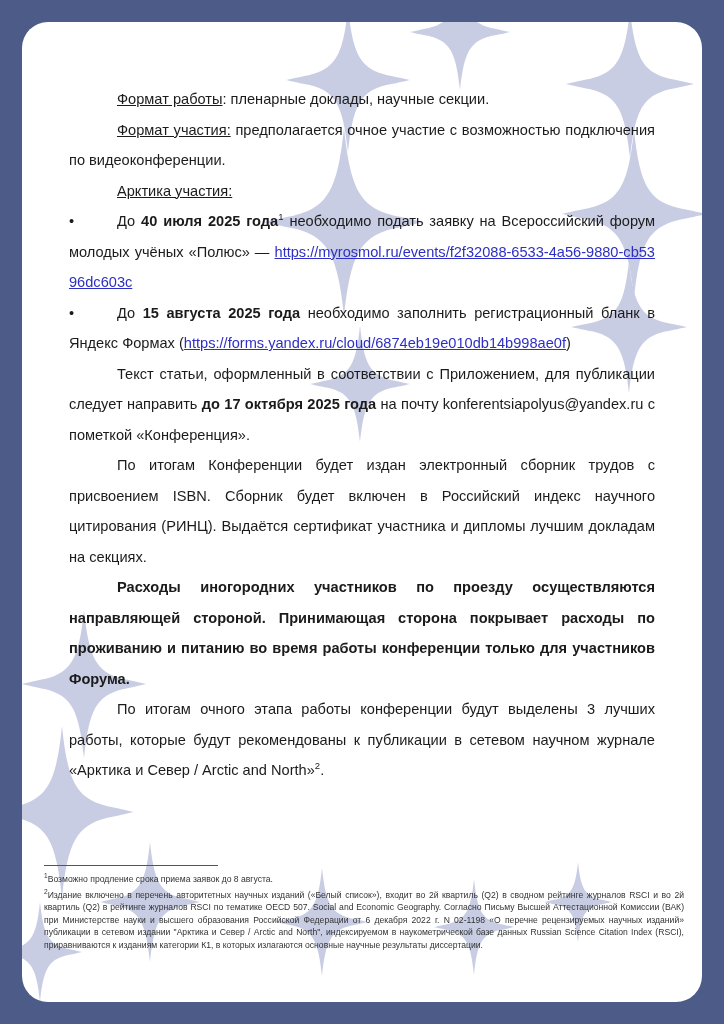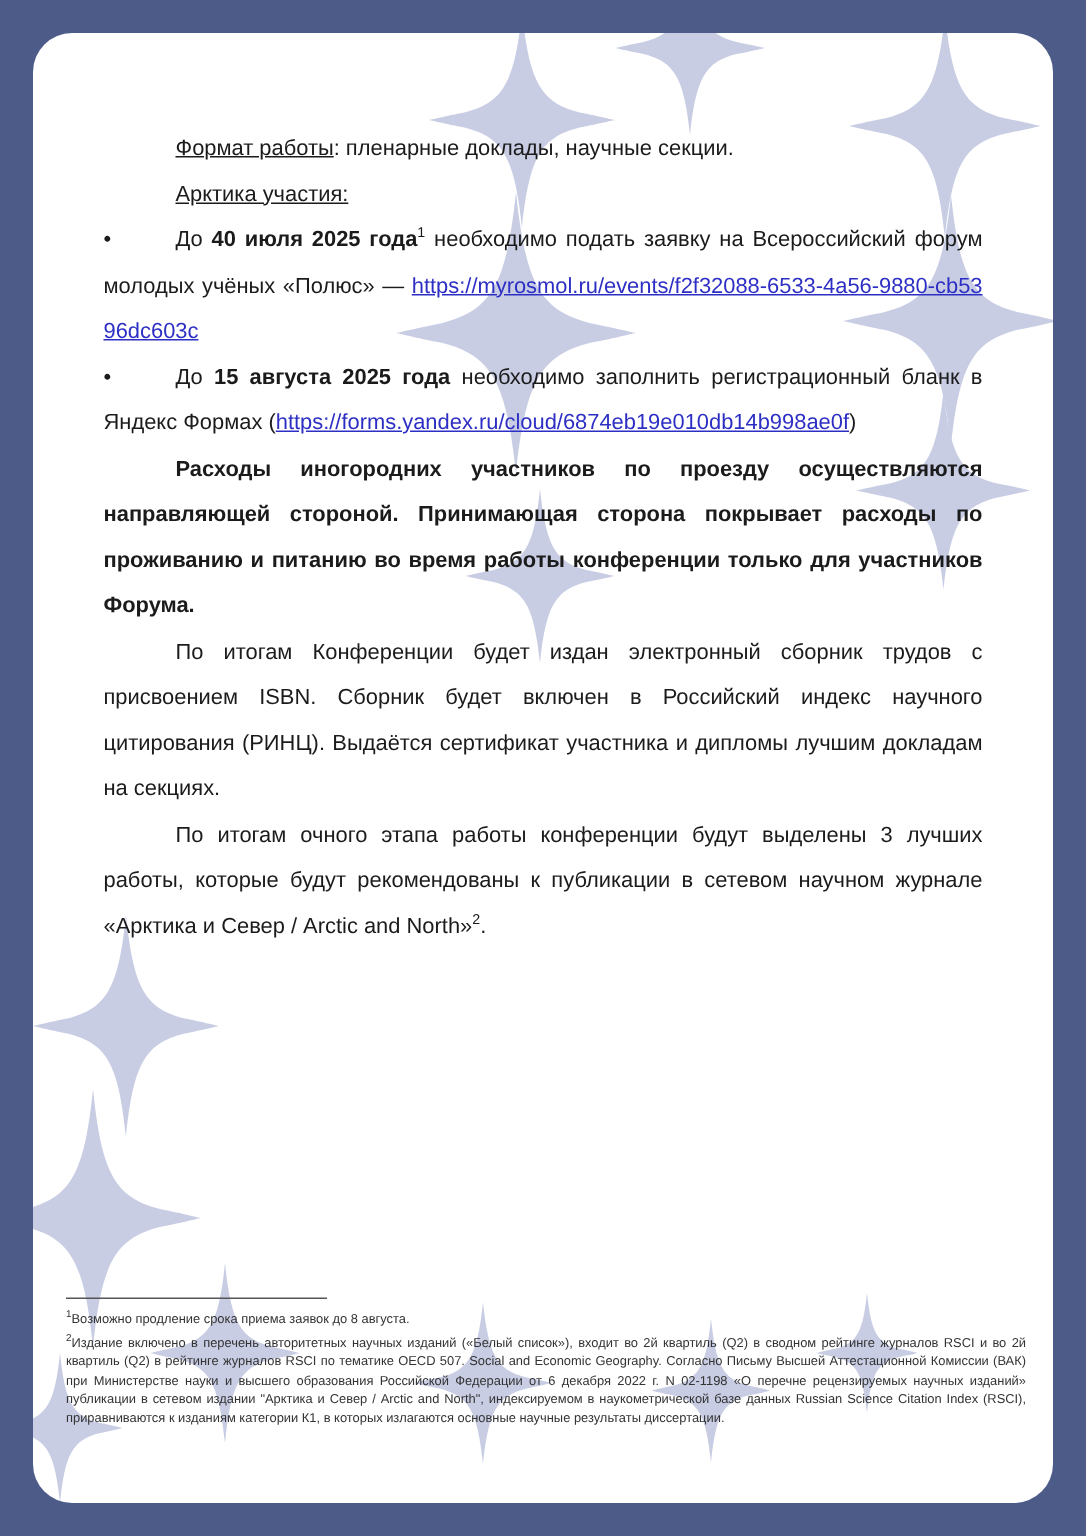--- a/index.html
+++ b/index.html
@@ -135,32 +135,34 @@
         <use href="#spk" transform="translate(556,880) scale(0.34,0.40)"></use>
       </g>
     </svg>
   </div>
 
   <div class="doc">
     <div class="body-area">
 
       <p class="para"><span class="u">Формат работы</span><span>: пленарные доклады, научные секции.</span></p>
 
+      <p class="para"><span class="u">Формат участия:</span><span> предполагается очное участие с возможностью подключения по видеоконференции.</span></p>
 
       <p class="para"><span class="u">Арктика участия:</span></p>
 
       <p class="para bullet"><span class="bullet-dot">•</span><span>До </span><span class="b">40 июля 2025 года</span><sup>1</sup><span> необходимо подать заявку на Всероссийский форум молодых учёных «Полюс» — </span><a class="link" href="#">https://myrosmol.ru/events/f2f32088-6533-4a56-9880-cb5396dc603c</a></p>
 
       <p class="para bullet"><span class="bullet-dot">•</span><span>До </span><span class="b">15 августа 2025 года</span><span> необходимо заполнить регистрационный бланк в Яндекс Формах (</span><a class="link" href="#">https://forms.yandex.ru/cloud/6874eb19e010db14b998ae0f</a><span>)</span></p>
 
 
+      <p class="para"><span>Текст статьи, оформленный в соответствии с Приложением, для публикации следует направить </span><span class="b">до 17 октября 2025 года</span><span> на почту konferentsiapolyus@yandex.ru с пометкой «Конференция».</span></p>
+
+      <p class="para">По итогам Конференции будет издан электронный сборник трудов с присвоением ISBN. Сборник будет включен в Российский индекс научного цитирования (РИНЦ).  Выдаётся сертификат участника и дипломы лучшим докладам на секциях.</p>
 
       <p class="para strong">Расходы иногородних участников по проезду осуществляются направляющей стороной. Принимающая сторона покрывает расходы по проживанию и питанию во время работы конференции только для участников Форума.</p>
-
-      <p class="para">По итогам Конференции будет издан электронный сборник трудов с присвоением ISBN. Сборник будет включен в Российский индекс научного цитирования (РИНЦ).  Выдаётся сертификат участника и дипломы лучшим докладам на секциях.</p>
 
       <p class="para"><span>По итогам очного этапа работы конференции будут выделены 3 лучших работы, которые будут рекомендованы к публикации в сетевом научном журнале «Арктика и Север / Arctic and North»</span><sup>2</sup><span>.</span></p>
 
     </div>
 
     <div class="footnotes">
       <div class="fn-rule"></div>
       <p class="fn"><sup>1</sup><span>Возможно продление срока приема заявок до 8 августа.</span></p>
       <p class="fn fn2"><sup>2</sup><span>Издание включено в перечень авторитетных научных изданий («Белый список»), входит во 2й квартиль (Q2) в сводном рейтинге журналов RSCI и во 2й квартиль (Q2) в рейтинге журналов RSCI по тематике OECD 507. Social and Economic Geography. Согласно Письму Высшей Аттестационной Комиссии (ВАК) при Министерстве науки и высшего образования Российской Федерации от 6 декабря 2022 г. N 02-1198 «О перечне рецензируемых научных изданий» публикации в сетевом издании "Арктика и Север / Arctic and North", индексируемом в наукометрической базе данных Russian Science Citation Index (RSCI), приравниваются к изданиям категории К1, в которых излагаются основные научные результаты диссертации.</span></p>
     </div>

